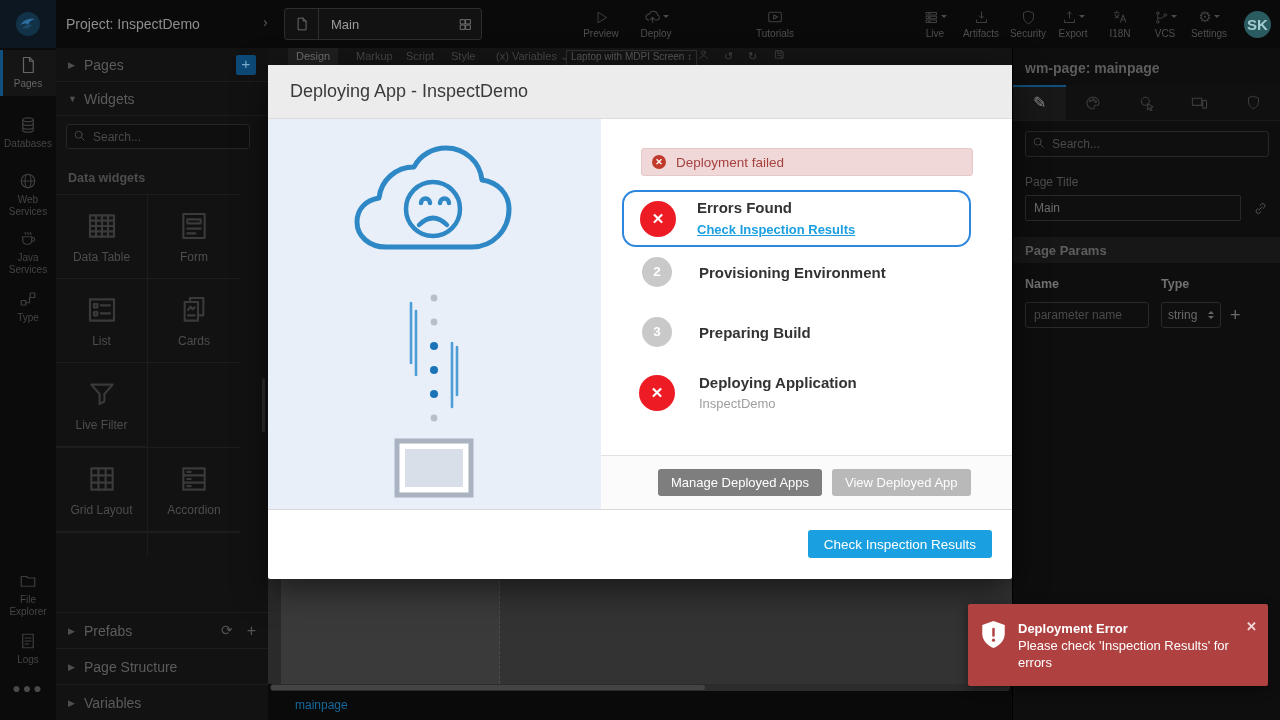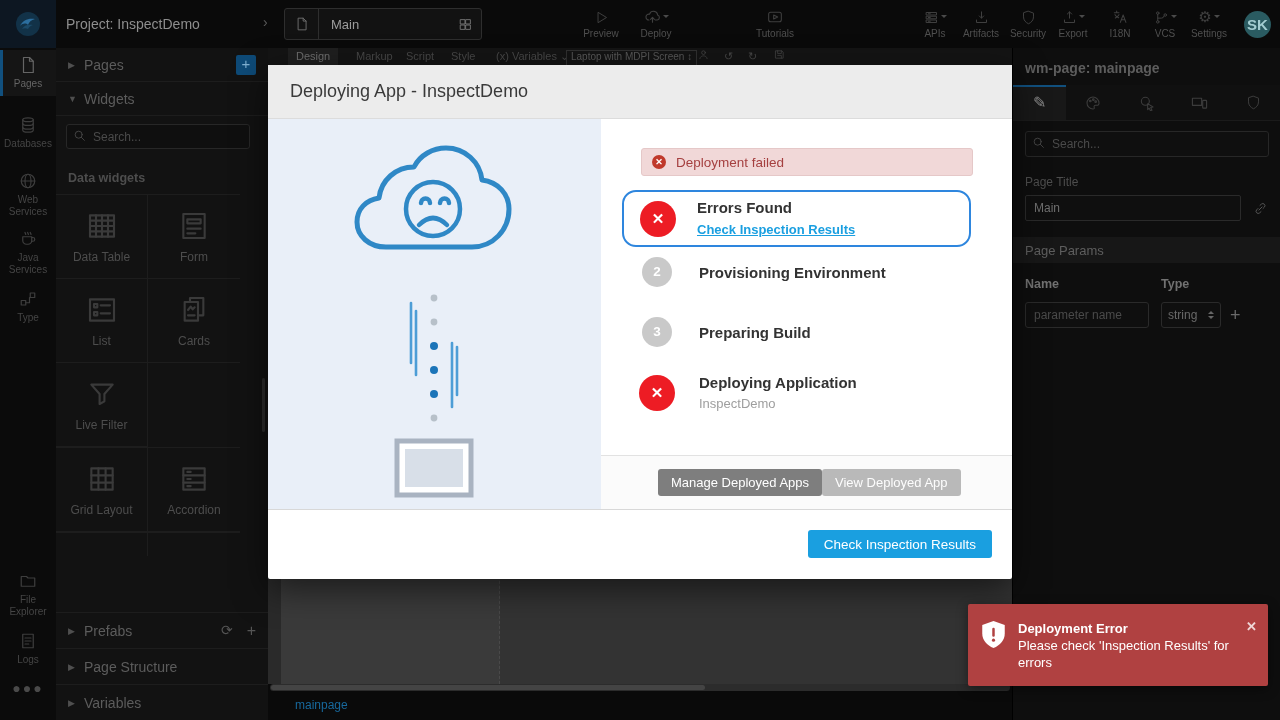--- a/index.html
+++ b/index.html
@@ -74,21 +74,21 @@
   .rp-tabs{display:flex;height:36px;background:#101010;border-bottom:1px solid #1b1b1b}
   .rp-tab{flex:1;display:flex;align-items:center;justify-content:center;color:#3c3c3c}
   .rp-tab.active{background:#181818;box-shadow:inset 0 2px 0 #11507e;color:#8c8c8c}
   .rp-search{position:relative;width:244px;margin:10px 12px 0}
   .rp-search input{width:100%;height:26px;background:#0f0f0f;border:1px solid #272727;border-radius:3px;color:#6e6e6e;font-size:12px;padding:0 6px 0 26px;outline:none}
   .rp-search input::placeholder{color:#4a4a4a}
   .rp-label{margin:18px 12px 6px;font-size:12px;color:#4d4d4d}
   .rp-inputrow{display:flex;align-items:center;margin:0 12px;gap:12px}
   .rp-inputrow input{flex:1;height:26px;background:#0f0f0f;border:1px solid #2a2a2a;border-radius:2px;color:#6e6e6e;font-size:12px;padding:0 8px;outline:none}
   .rp-inputrow .bind{color:#555}
-  .rp-section{margin-top:16px;height:26px;background:#171717;display:flex;align-items:center;padding:0 12px;font-size:13px;font-weight:normal;color:#5e5e5e}
+  .rp-section{margin-top:16px;height:26px;background:#171717;display:flex;align-items:center;padding:0 12px;font-size:13px;font-weight:bold;color:#5e5e5e}
   .rp-table{margin:14px 0 0 12px;width:222px;font-size:12.5px}
   .rp-thead{display:flex;color:#717171;font-weight:bold}
   .rp-thead .c1{width:136px}
   .rp-trow{display:flex;align-items:center;margin-top:11px}
   .rp-trow input{width:124px;height:26px;background:#0f0f0f;border:1px solid #2a2a2a;border-radius:3px;color:#6e6e6e;font-size:12px;padding:0 8px;outline:none}
   .rp-trow input::placeholder{color:#4a4a4a}
   .rp-select{margin-left:12px;width:60px;height:26px;border:1px solid #2a2a2a;border-radius:3px;background:#0f0f0f;color:#696969;font-size:12px;display:flex;align-items:center;justify-content:space-between;padding:0 6px}
   .updown{display:flex;flex-direction:column;gap:2px}
   .updown i{width:0;height:0;border:3px solid transparent;display:block}
   .updown i.u{border-bottom-color:#666}
@@ -107,21 +107,21 @@
   .err-ic{width:36px;height:36px;border-radius:50%;background:#ed1c24;color:#fff;display:flex;align-items:center;justify-content:center;font-size:15px;font-weight:bold;flex:none}
   .num-ic{width:30px;height:30px;border-radius:50%;background:#c9c9c9;color:#fff;font-size:13.5px;font-weight:bold;text-align:center;line-height:30px;flex:none}
   .m-stepbox .err-ic{position:absolute;left:16px;top:9px}
   .sb-text{position:absolute;left:73px;top:7px}
   .step-title{font-size:15px;font-weight:600;color:#333}
   .step-link{display:inline-block;margin-top:5px;font-size:13px;font-weight:600;color:#1a9fe0;text-decoration:underline}
   .m-step{position:absolute;display:flex;align-items:center}
   .m-step .num-ic{margin-left:41px;margin-right:27px}
   .m-step .err-ic{margin-left:38px;margin-right:24px}
   .step-sub{font-size:13px;color:#9e9e9e;margin-top:4px}
-  .m-btnstrip{position:absolute;left:0;right:0;top:336px;height:54px;background:#fbfbfb;border-top:1px solid #e2e2e2;display:flex;align-items:center;padding-left:57px}
+  .m-btnstrip{position:absolute;left:0;right:0;top:336px;height:54px;background:#fbfbfb;border-top:1px solid #e2e2e2;display:flex;align-items:center;gap:10px;padding-left:57px}
   .btn{border:none;border-radius:3px;height:27px;padding:0 13px;font-size:13px;font-family:inherit;cursor:pointer}
   .btn-dark{background:#7e7e7e;color:#fff}
   .btn-light{background:#b9b9b9;color:#fdfdfd}
   .m-footer{height:69px;border-top:1px solid #d8d8d8;display:flex;align-items:center;justify-content:flex-end;padding-right:20px}
   .btn-primary{background:#1a9fe0;color:#fff;height:28px;padding:0 16px;font-size:13.5px;border-radius:3px;border:none;font-weight:500;font-family:inherit;cursor:pointer}
 
   
   .toast{position:absolute;left:968px;top:604px;width:300px;height:82px;background:#b04141;border-radius:2px;box-shadow:0 3px 12px rgba(0,0,0,.45);color:#fff;z-index:30}
   .t-shield{position:absolute;left:12px;top:15px}
   .t-title{position:absolute;left:50px;top:17px;font-size:13px;font-weight:bold}
@@ -324,21 +324,21 @@
       </span>
     <span class="lbl">Tutorials</span>
   </div>
   <div class="tb-item" style="left:903px">
     <span class="icn">
         <svg class="ic" width="15" height="15" viewBox="0 0 24 24">
           <use href="#s-jobs"></use>
         </svg>
         <span class="chev-sm"></span>
       </span>
-    <span class="lbl">APIs</span>
+    <span class="lbl">Live</span>
   </div>
   <div class="tb-item" style="left:949px">
     <span class="icn">
         <svg class="ic" width="15" height="15" viewBox="0 0 24 24">
           <use href="#s-download"></use>
         </svg>
       </span>
     <span class="lbl">Artifacts</span>
   </div>
   <div class="tb-item" style="left:996px">

